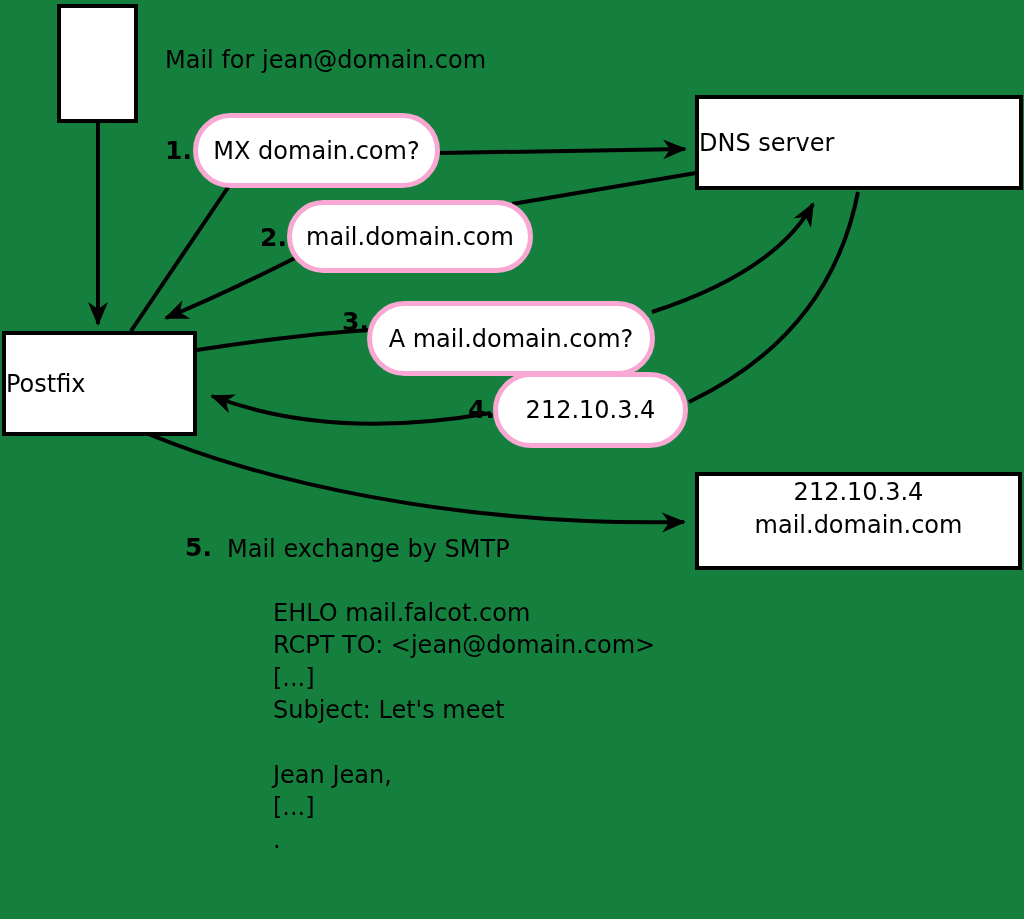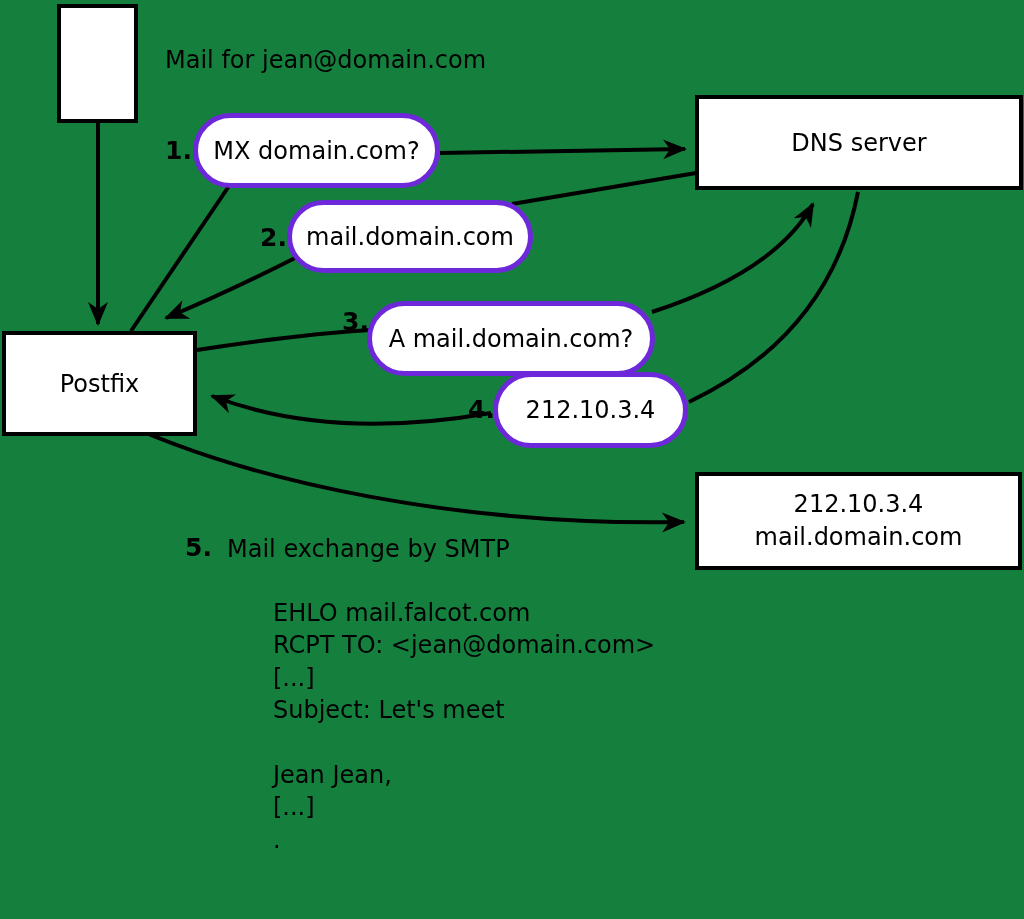--- a/index.html
+++ b/index.html
@@ -19,29 +19,28 @@
     left: 0; top: 0;
     z-index: 1;
   }
 
   .node {
     position: absolute;
     border: 4px solid #000;
     background: #ffffff;
     display: flex;
     align-items: center;
-    justify-content: center;
     font-size: 24px;
     z-index: 2;
     text-align: center;
   }
 
   .pill {
     position: absolute;
-    border: 5px solid #6d28d9;
+    border: 5px solid #f9a8d4;
     border-radius: 44px;
     background: #ffffff;
     display: flex;
     align-items: center;
     justify-content: center;
     font-size: 24px;
     z-index: 2;
     white-space: nowrap;
   }
 

